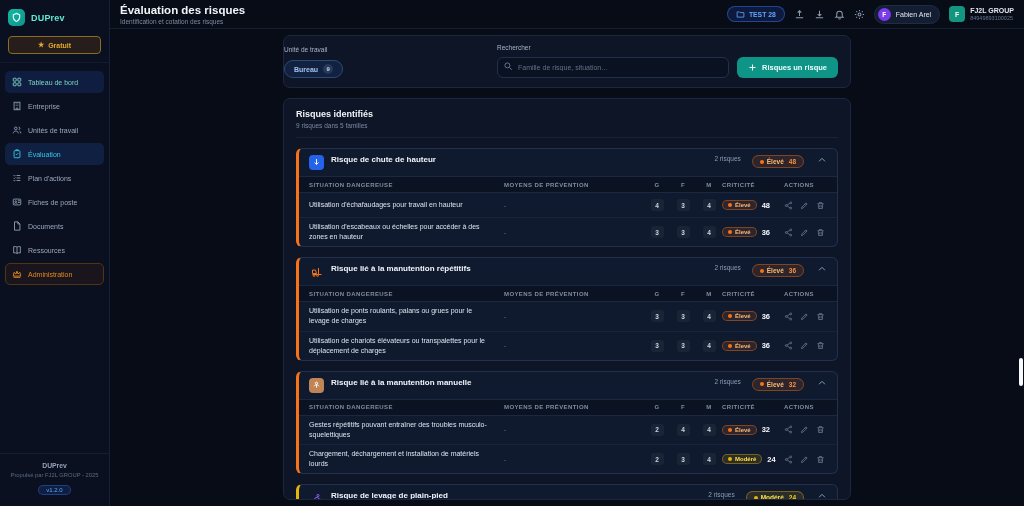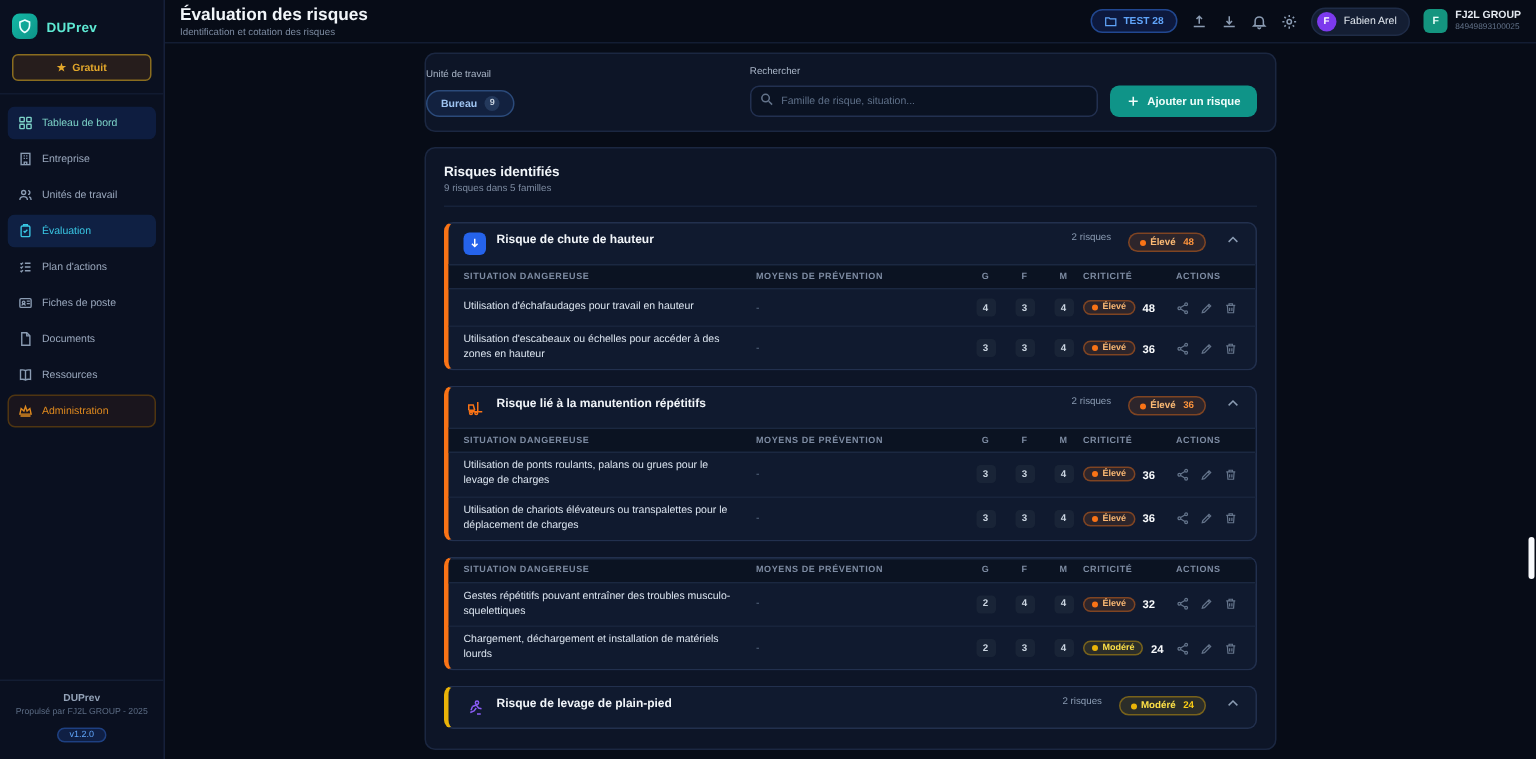--- a/index.html
+++ b/index.html
@@ -356,21 +356,21 @@
                 </span>
               <input class="search-input" type="text" placeholder="Famille de risque, situation..." style="">
             </div>
           </div>
           <button class="btn-add">
             <span>
                 <svg width="9" height="9" viewBox="0 0 24 24" fill="none" stroke="currentColor" stroke-width="2.8">
                   <path d="M12 4v16M4 12h16"></path>
                 </svg>
               </span>
-            <span>Ajouter un risque</span>
+            <span>Risques un risque</span>
           </button>
         </div>
       </div>
 
       <div class="card risques-card">
         <div class="sec-title">Risques identifiés</div>
         <div class="sec-sub">9 risques dans 5 familles</div>
         <div id="groups">
             <section class="group acc-orange">
     <div class="group-header">
@@ -594,20 +594,41 @@
       <span class="act-ic">
                       <svg viewBox="0 0 24 24" fill="none" stroke="currentColor" stroke-width="2.2">
                         <path d="M4 7h16M9 7V4h6v3M6 7l1 13h10l1-13M10 11v6M14 11v6"></path>
                       </svg>
                     </span>
     </div>
   </div>
               </div>
   </section>
             <section class="group acc-orange">
+    <div class="group-header">
+      <span class="gicon" style="background: rgb(192, 132, 87);">
+                  <svg width="9" height="9" viewBox="0 0 24 24" fill="none" stroke="currentColor" stroke-width="2.4">
+                    <circle cx="12" cy="6" r="3"></circle>
+                    <path d="M5 14c2-2.5 4.5-4 7-4s5 1.5 7 4M12 10v8"></path>
+                  </svg>
+                </span>
+      <span class="gtitle">Risque lié à la manutention manuelle</span>
+      <span class="gspacer"></span>
+      <span class="gcount">2 risques</span>
+      <span class="pill lv-orange">
+        <i class="dot"></i>
+                  <span class="plabel">Élevé</span>
+                  <b class="pscore">32</b>
+      </span>
+      <span class="chev">
+                  <svg viewBox="0 0 24 24" fill="none" stroke="currentColor" stroke-width="2.4">
+                    <path d="M5 15l7-7 7 7"></path>
+                  </svg>
+                </span>
+    </div>
     <div class="thead">
       <div>SITUATION DANGEREUSE</div>
       <div>MOYENS DE PRÉVENTION</div>
       <div class="tc-c">G</div>
       <div class="tc-c">F</div>
       <div class="tc-c">M</div>
       <div>CRITICITÉ</div>
       <div>ACTIONS</div>
     </div>
     <div class="rows">

